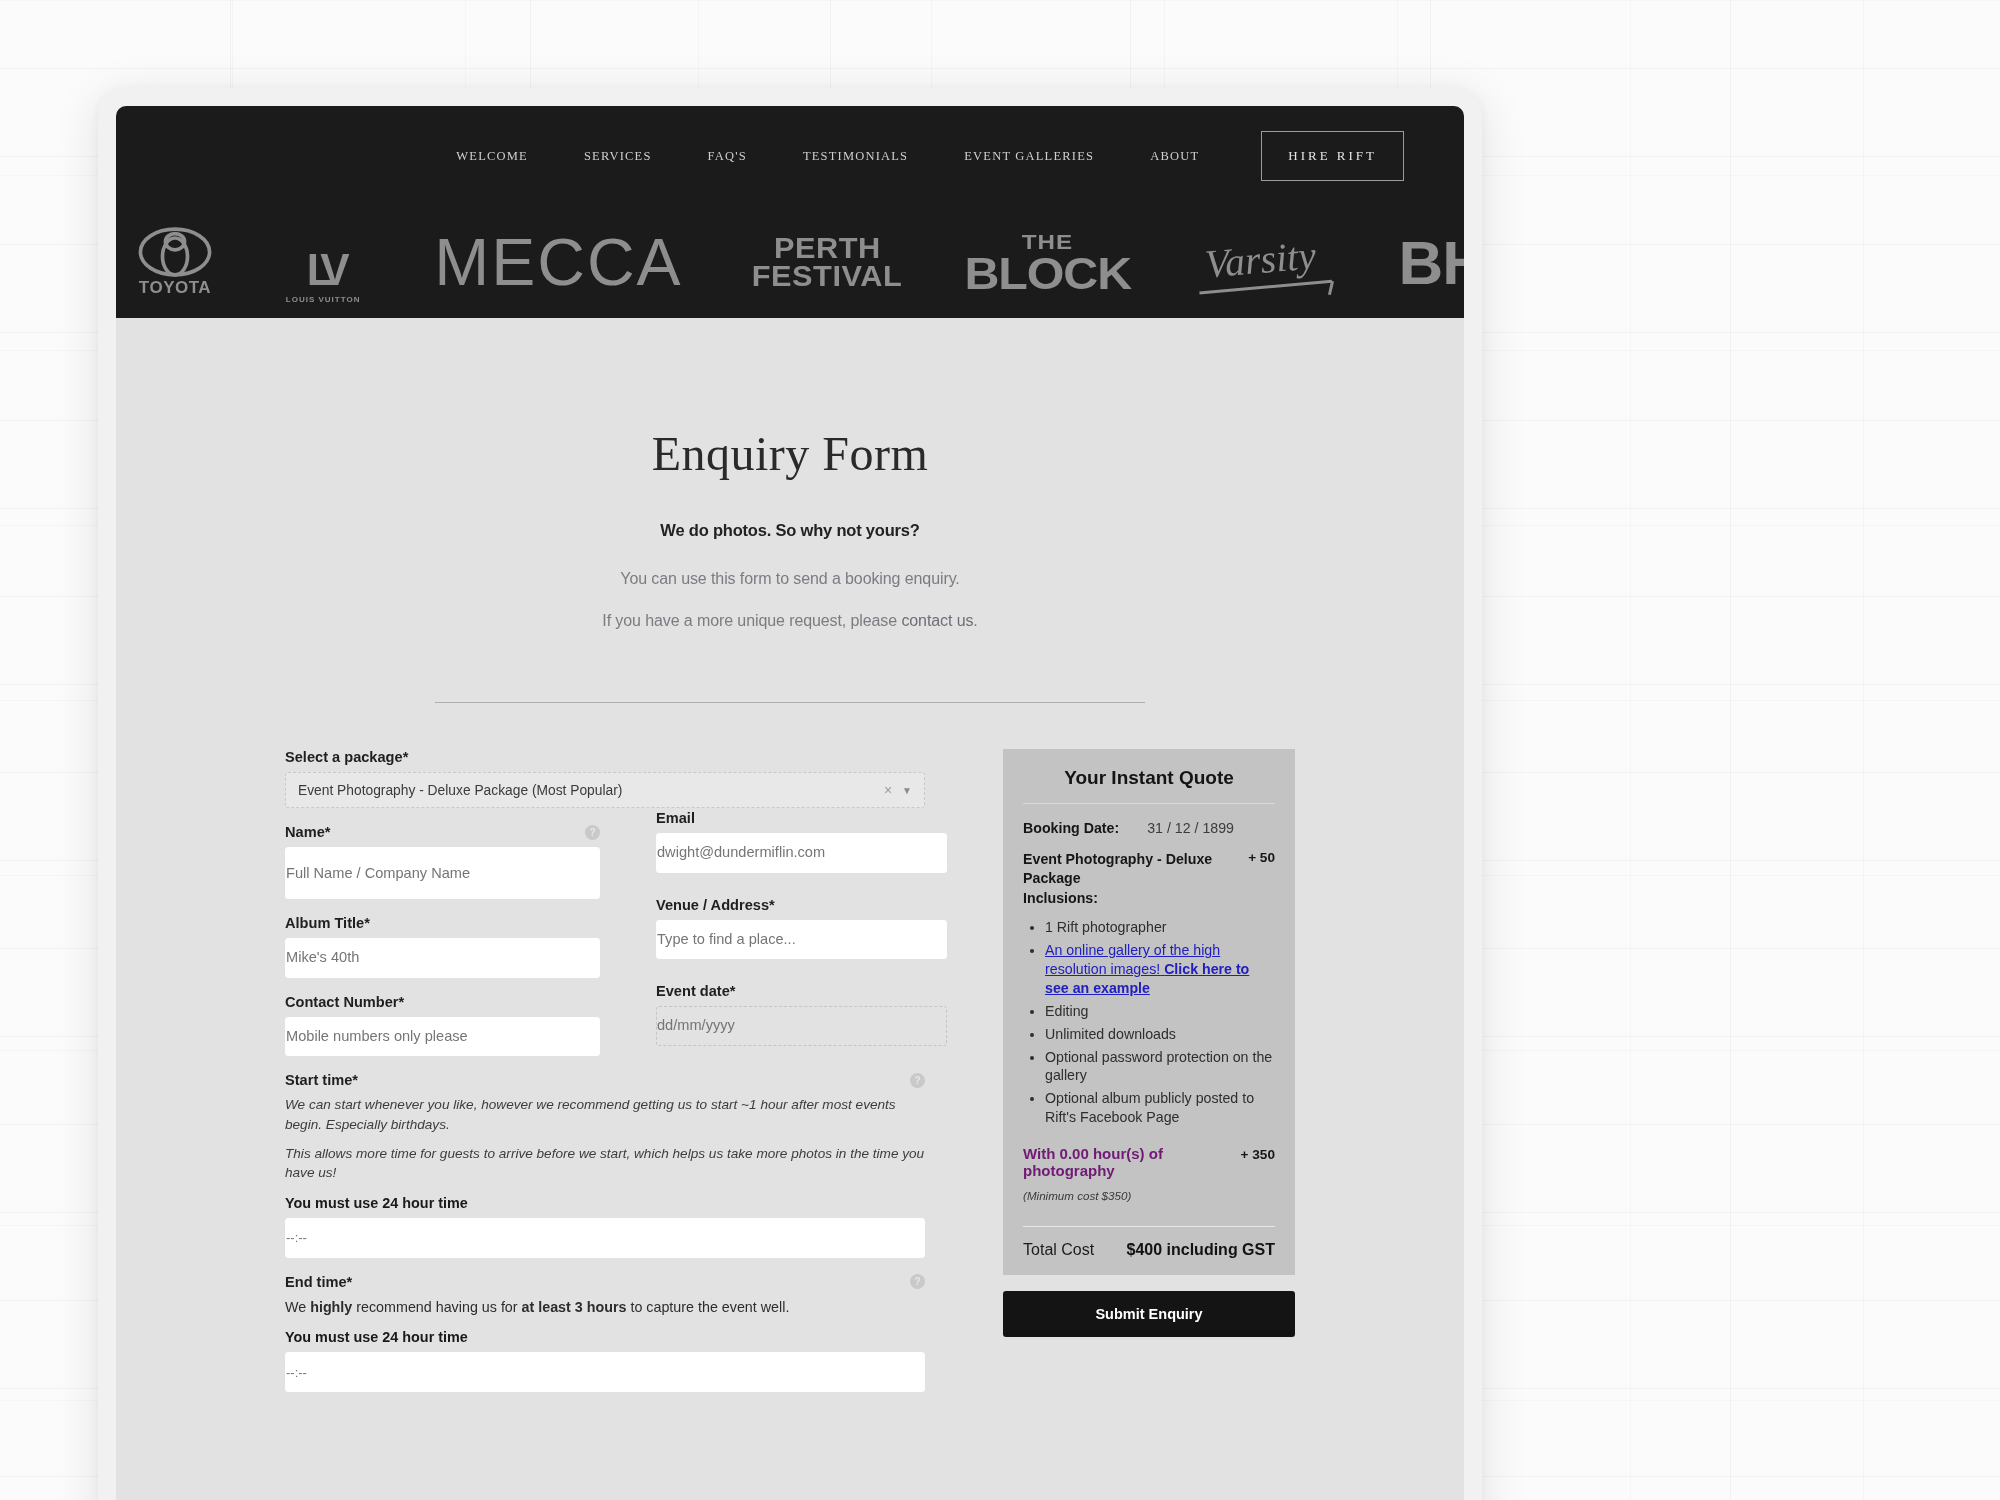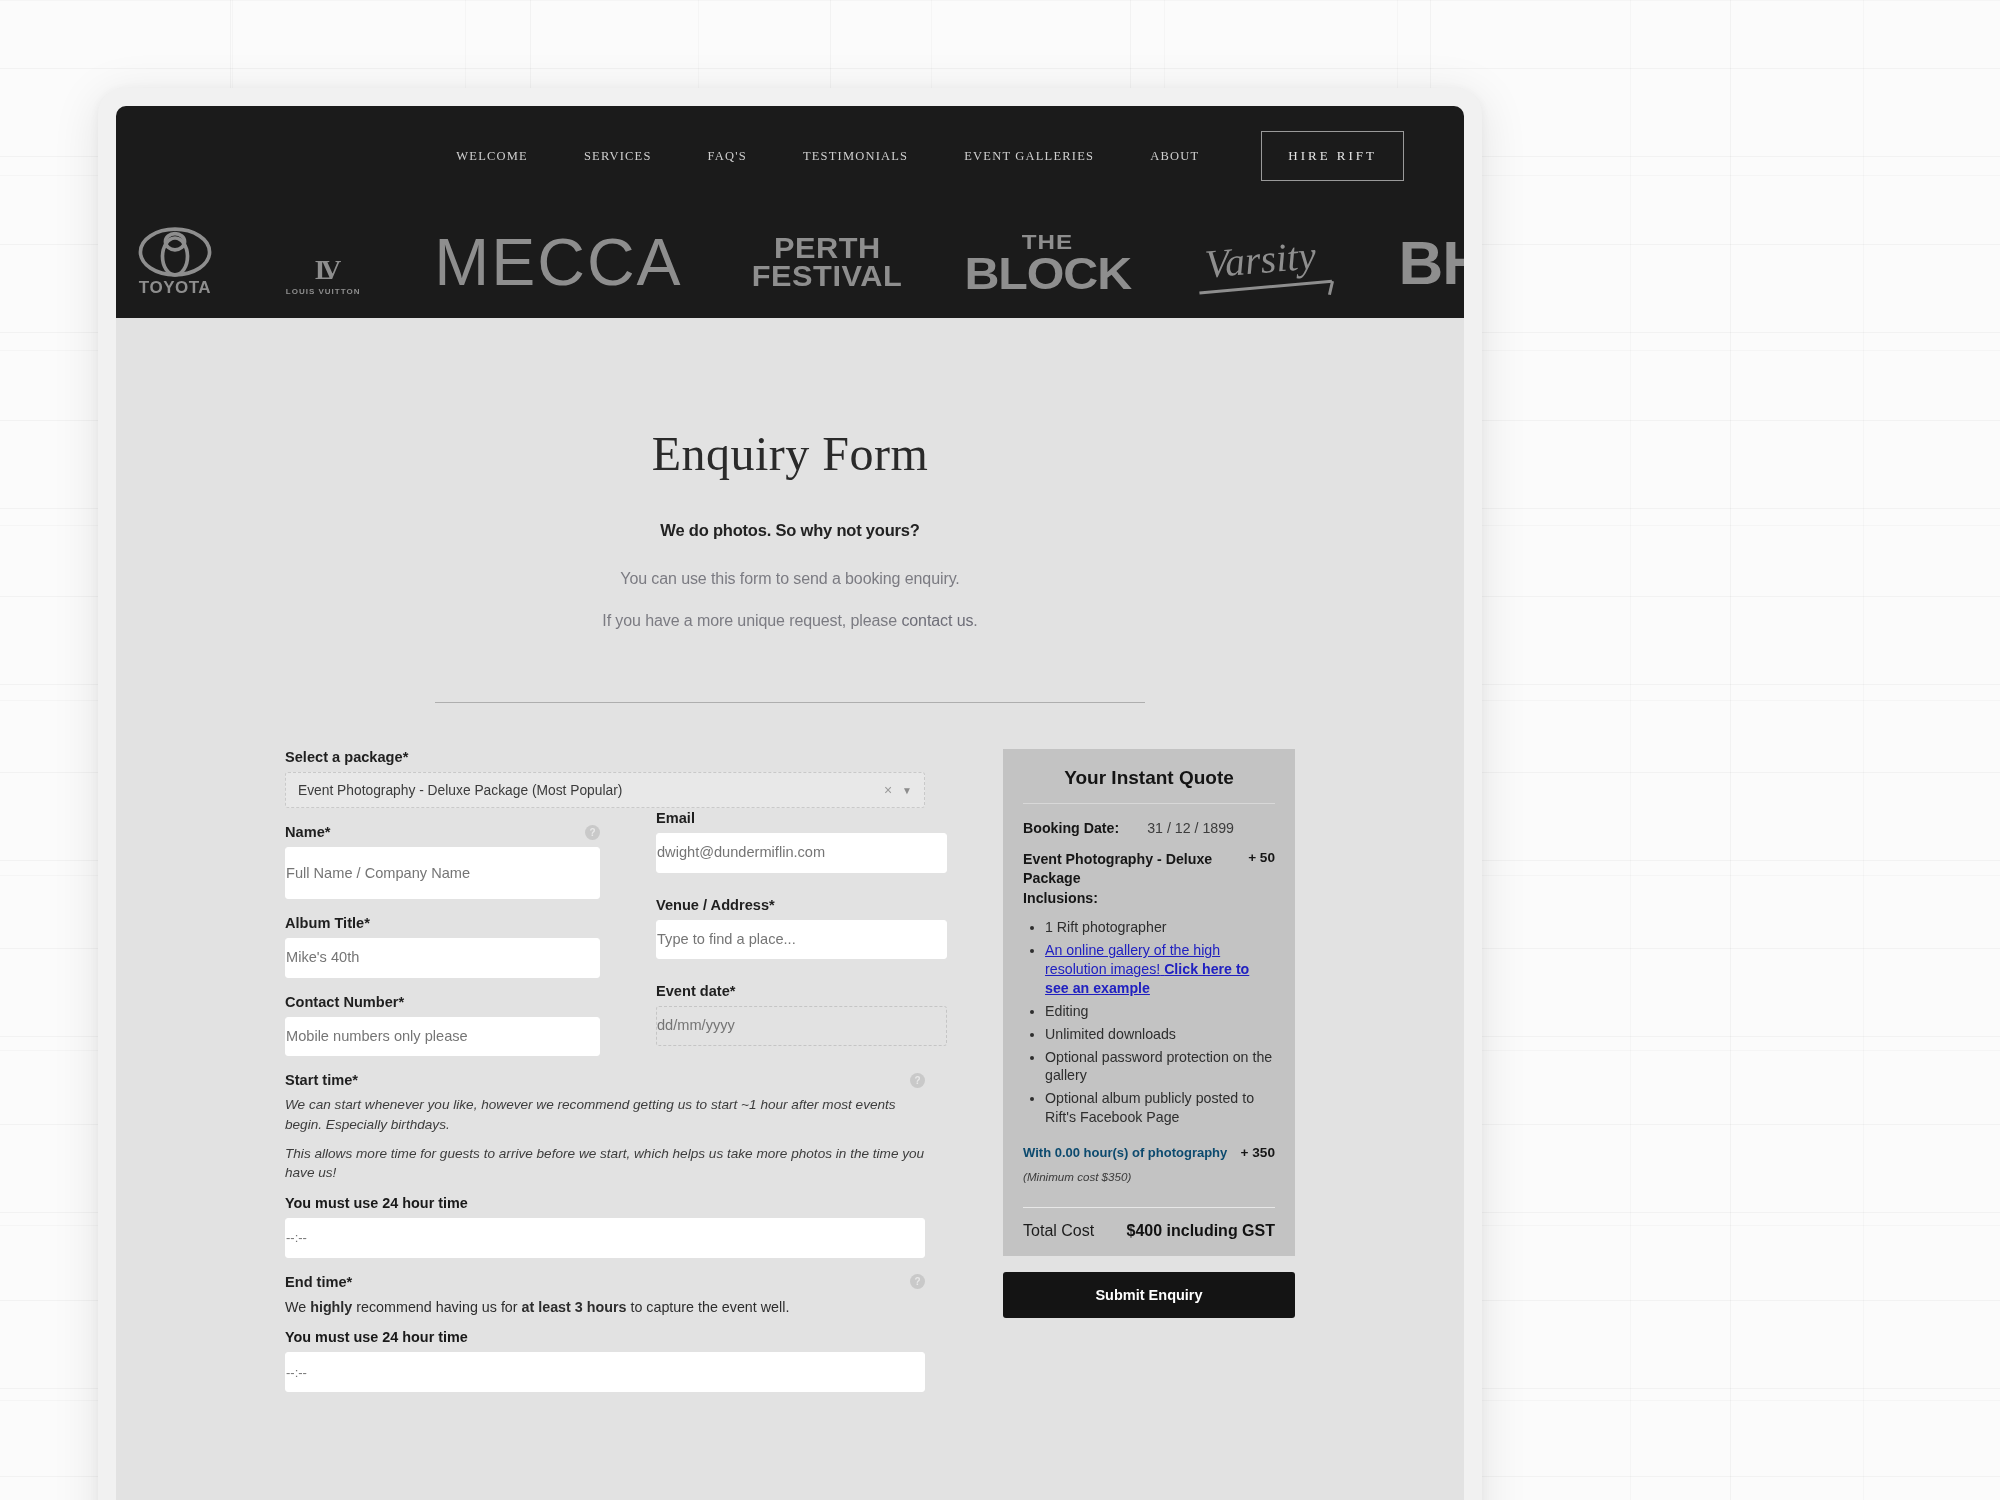--- a/index.html
+++ b/index.html
@@ -91,21 +91,21 @@
     overflow: hidden;
     position: relative;
   }
   .logo { color: #8e8e8e; display: flex; flex-direction: column;
           align-items: center; justify-content: center; flex: 0 0 auto; }
 
   .logo-toyota { margin-left: 22px; }
   .toyota-mark { width: 74px; height: 50px; }
   .toyota-word { font-size: 17px; font-weight: bold; letter-spacing: 0.5px;
                  font-family: "Liberation Sans", sans-serif; margin-top: 1px; }
-  .lv { font-family: Liberation Serif, serif; font-size: 28px; font-weight: bold;
+  .lv { font-family: Liberation Sans, sans-serif; font-size: 44px; font-weight: bold;
         letter-spacing: -10px; line-height: 0.95; margin-top: 29px; }
   .lv-sub { font-size: 8px; letter-spacing: 1px; font-weight: bold; margin-top: 4px;}
   .mecca { font-family: "Liberation Sans", sans-serif; font-size: 66px;
            font-weight: 300; letter-spacing: 2px; line-height: 1; }
   .perth { font-family: "Liberation Sans", sans-serif; font-weight: bold;
            font-size: 29px; line-height: 0.97; letter-spacing: 0.5px;
            text-align: left; transform: scaleX(1.06); }
   .block-top { font-family: "Liberation Sans", sans-serif; font-weight: bold;
                font-size: 21px; letter-spacing: 1px; text-align: center;
                transform: scaleX(1.15); }
@@ -238,21 +238,21 @@
   .pkg-price { font-weight: bold; font-size: 13.6px; color: #161616;
                white-space: nowrap; padding-left: 10px; }
   .incl-head { font-weight: bold; font-size: 14.2px; color: #161616; margin-top: 2px; }
   .incl-list { margin: 12px 0 0 22px; }
   .incl-list li { font-size: 14.2px; color: #2e2e2e; line-height: 1.33;
                   margin-bottom: 4px; }
   .incl-link { color: #2020c0; text-decoration: underline; }
   .incl-link b { color: #2020c0; }
   .hours-row { display: flex; justify-content: space-between;
                align-items: baseline; margin-top: 18px; }
-  .hours-text { font-weight: bold; font-size: 13px; color: #0c4a6e; }
+  .hours-text { font-weight: bold; font-size: 15px; color: #701a75; }
   .min-cost { font-size: 11.6px; font-style: italic; color: #3a3a3a; margin-top: 10px; }
   .quote-rule2 { height: 1px; background: #e7e7e7; margin: 24px 0 14px 0; }
   .total-row { display: flex; justify-content: space-between;
                align-items: baseline; padding-bottom: 16px; }
   .total-label { font-size: 16px; color: #1c1c1c; }
   .total-val { font-size: 16px; font-weight: bold; color: #121212; }
   .submit-btn {
     width: 100%; background: #141414; color: #fff;
     border: none; border-radius: 3px;
     padding: 15px 0; margin-top: 16px;

